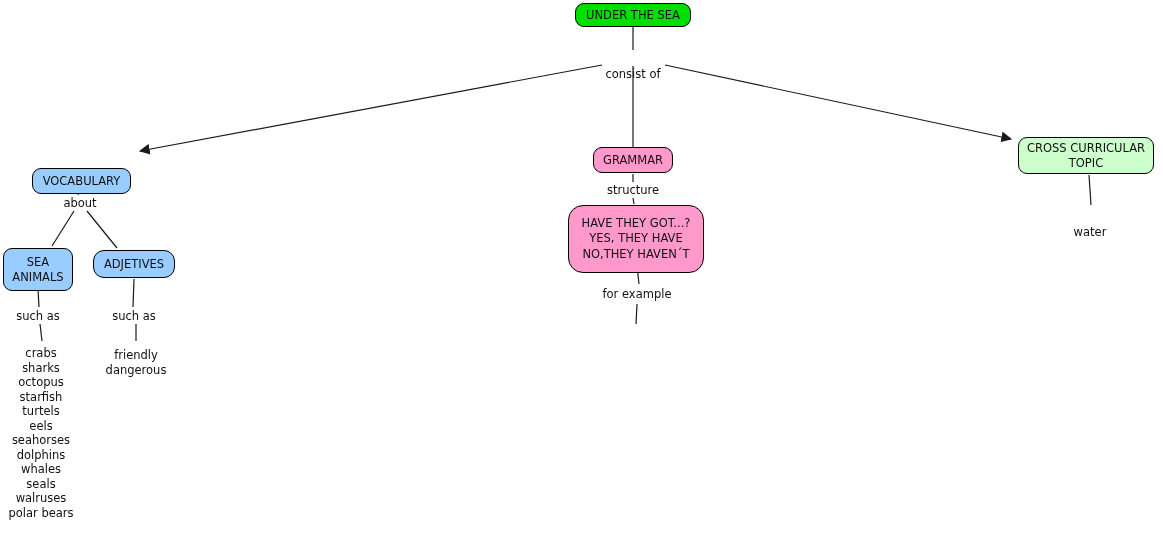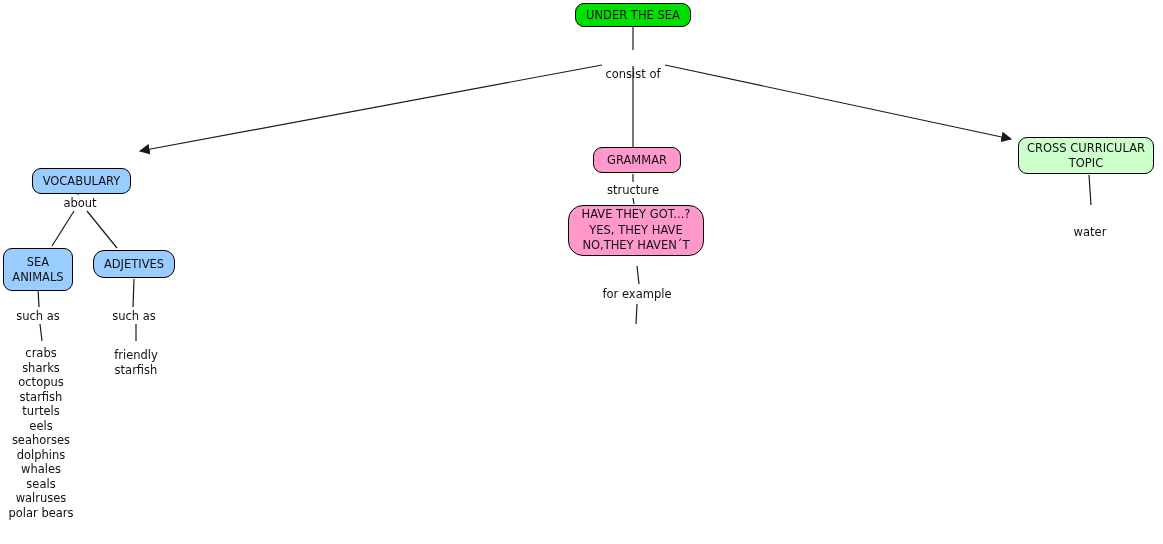--- a/index.html
+++ b/index.html
@@ -80,31 +80,31 @@
     <line x1="633" y1="198" x2="634" y2="204"></line>
     <line x1="637" y1="266" x2="639" y2="284"></line>
     <line x1="637" y1="304" x2="636" y2="324"></line>
     <line x1="1089" y1="175" x2="1091" y2="205"></line>
   </svg>
 
   <div class="node green" style="left:575px; top:3px; width:116px; height:24px;">UNDER THE SEA</div>
 
   <div class="node blue" style="left:32px; top:168px; width:99px; height:26px;">VOCABULARY</div>
 
-  <div class="node pink" style="left:593px; top:147px; width:88px; height:26px;">GRAMMAR</div>
+  <div class="node pink" style="left:593px; top:147px; width:80px; height:26px;">GRAMMAR</div>
 
   <div class="node lgreen" style="left:1018px; top:137px; width:136px; height:37px;">CROSS CURRICULAR
 TOPIC</div>
 
   <div class="node blue" style="left:3px; top:248px; width:70px; height:43px;">SEA
 ANIMALS</div>
 
   <div class="node blue" style="left:93px; top:250px; width:82px; height:28px;border-radius:11px;">ADJETIVES</div>
 
-  <div class="node pink bigradius" style="left:568px; top:205px; width:136px; height:51px; line-height:15.5px;">HAVE THEY GOT...?
+  <div class="node pink bigradius" style="left:568px; top:205px; width:136px; height:68px; line-height:15.5px;">HAVE THEY GOT...?
 YES, THEY HAVE
 NO,THEY HAVEN´T</div>
 
   <div class="linklabel" style="left:633px; top:74px;">consist of</div>
   <div class="linklabel" style="left:80px; top:203px;text-align:right;">about</div>
   <div class="linklabel" style="left:38px; top:316px;">such as</div>
   <div class="linklabel" style="left:134px; top:316px;">such as</div>
   <div class="linklabel" style="left:633px; top:190px;">structure</div>
   <div class="linklabel" style="left:637px; top:294px;">for example</div>
 
@@ -114,16 +114,16 @@
 starfish
 turtels
 eels
 seahorses
 dolphins
 whales
 seals
 walruses
 polar bears</div>
   <div class="leaftext" style="left:136px; top:363px; line-height:15px;">friendly
-starfish</div>
+dangerous</div>
   <div class="leaftext" style="left:1090px; top:232px;text-align:center;">water</div>
 
 </div>
 
 </body></html>

